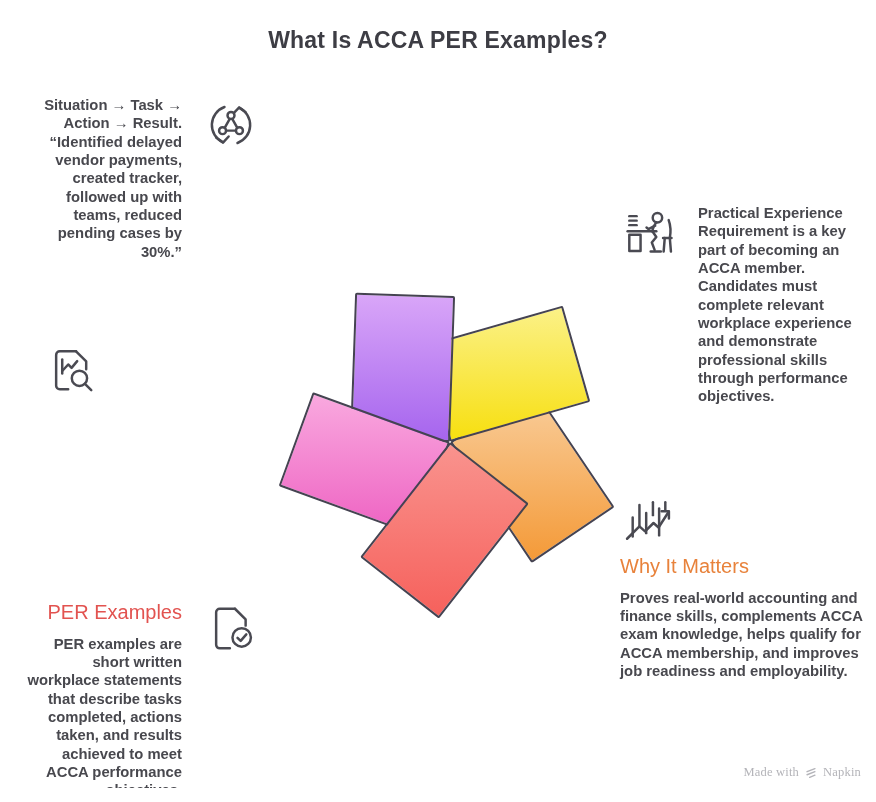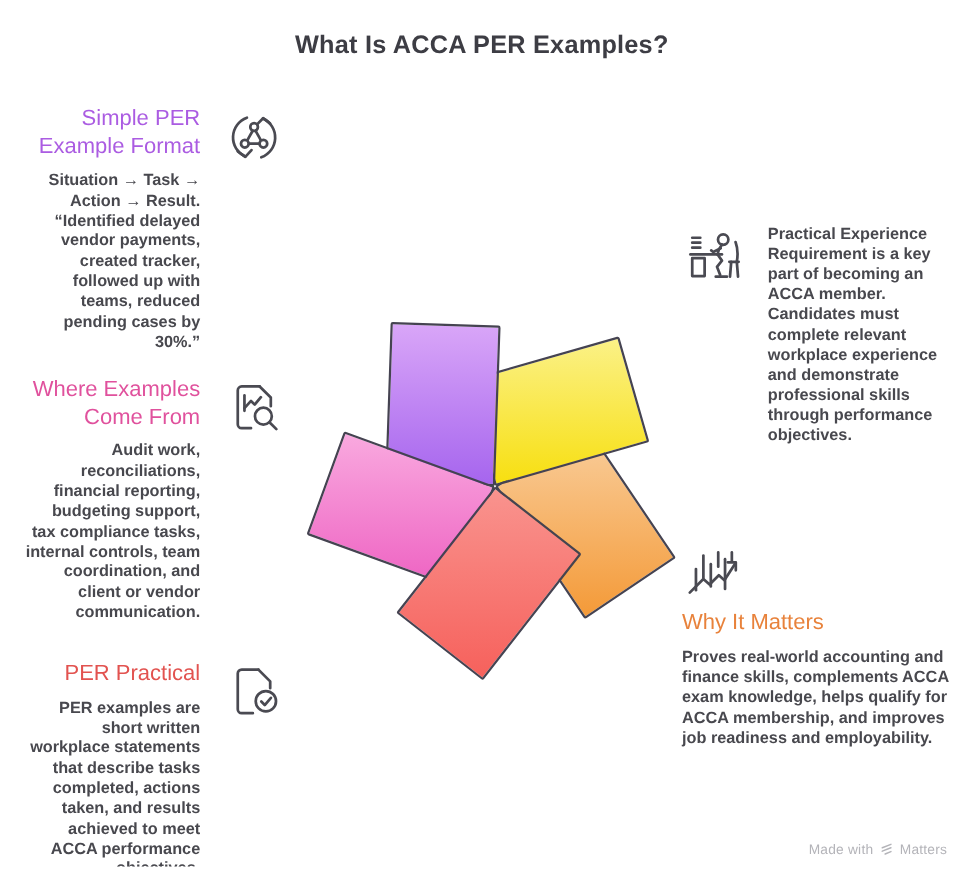--- a/index.html
+++ b/index.html
@@ -27,78 +27,73 @@
   
   .pinwheel{position:absolute;left:0;top:0;width:876px;height:802px;pointer-events:none;}
   .petal{
     position:absolute;left:350px;top:296px;width:100px;height:146px;
     border:2px solid #454351;border-radius:2px;transform-origin:100% 100%;
     box-sizing:border-box;
   }
   
   .footer{
     position:absolute;right:15px;top:765px;display:flex;align-items:center;gap:5px;
-    font-size:12.5px;color:#b4b4b9;letter-spacing:.2px;text-decoration:none;cursor:pointer;
+    font-size:12.5px;color:#b4b4b9;letter-spacing:.2px;text-decoration:none;cursor:pointer;font-family:Liberation Serif, serif;
   }
   .footer svg{width:14px;height:14px;stroke:#b4b4b9;stroke-width:1.6;fill:none;stroke-linecap:round;}
 </style>
 </head>
 <body>
 
 <div class="canvas">
 
   <div class="title">What Is ACCA PER Examples?</div>
 
   <div class="pinwheel">
     <div class="petal" style="transform: rotate(146deg); background: linear-gradient(34deg, rgb(249, 207, 158), rgb(244, 154, 56)); border-color: rgb(69, 67, 81);"></div>
     <div class="petal" style="transform: rotate(74deg); background: linear-gradient(106deg, rgb(251, 241, 135), rgb(247, 223, 16)); border-color: rgb(69, 67, 81);"></div>
     <div class="petal" style="transform: rotate(2deg); background: linear-gradient(178deg, rgb(217, 166, 248), rgb(166, 101, 238)); border-color: rgb(69, 67, 81);"></div>
     <div class="petal" style="transform: rotate(290deg); background: linear-gradient(-110deg, rgb(249, 169, 223), rgb(238, 98, 194)); border-color: rgb(69, 67, 81);"></div>
     <div class="petal" style="transform: rotate(218deg); background: linear-gradient(-38deg, rgb(249, 147, 142), rgb(246, 97, 92)); border-color: rgb(69, 67, 81);"></div>
   </div>
 
   <div class="section sec-left" style="top:96px;">
     <div class="text">
-      <h2 style="color: rgb(171, 92, 226);">Simple PER Example Format</h2>
       <p>Situation → Task → Action → Result. “Identified delayed vendor payments, created tracker, followed up with teams, reduced pending cases by 30%.”</p>
     </div>
     <div class="iconbox">
       <svg viewBox="0 0 48 48">
         <path d="M18.2 8 A17 17 0 0 0 16.8 39.4"></path>
         <path d="M10.8 35.2 L16.9 39.6 L21.9 34.2"></path>
         <path d="M29.8 40 A17 17 0 0 0 31.2 8.6"></path>
         <path d="M26.4 13.4 L31.3 8.4 L36.9 12.6"></path>
         <path d="M24 16.5 L17 29 L31 29 Z"></path>
         <circle cx="24" cy="15.5" r="3.1" fill="#ffffff"></circle>
         <circle cx="16.5" cy="29" r="3.1" fill="#ffffff"></circle>
         <circle cx="31.5" cy="29" r="3.1" fill="#ffffff"></circle>
       </svg>
     </div>
   </div>
 
   <div class="section sec-left" style="top:342px;">
-    <div class="text">
-      <h2 style="color: rgb(224, 81, 157);">Where Examples Come From</h2>
-      <p>Audit work, reconciliations, financial reporting, budgeting support, tax compliance tasks, internal controls, team coordination, and client or vendor communication.</p>
-    </div>
     <div class="iconbox">
       <svg viewBox="0 0 48 48">
         <path d="M28.5 6.5 H14 c-1.8 0 -3.2 1.4 -3.2 3.2 V37 c0 1.8 1.4 3.2 3.2 3.2 h7.5"></path>
         <path d="M28.5 6.5 L37.5 15.5 V22.5"></path>
         <path d="M16.2 13.8 V26.2"></path>
         <path d="M16.2 24 L21.5 18.2 L24.5 21.2 L29.5 15.2"></path>
         <circle cx="31.5" cy="30.5" r="6.8" fill="#ffffff"></circle>
         <path d="M36.4 35.4 L42 41"></path>
       </svg>
     </div>
   </div>
 
   <div class="section sec-left" style="top:600px;">
     <div class="text">
-      <h2 style="color: rgb(226, 83, 80);">PER Practical</h2>
+      <h2 style="color: rgb(226, 83, 80);">PER Examples</h2>
       <p>PER examples are short written workplace statements that describe tasks completed, actions taken, and results achieved to meet ACCA performance objectives.</p>
     </div>
     <div class="iconbox">
       <svg viewBox="0 0 48 48">
         <path d="M27.5 6 H14 c-1.8 0 -3.2 1.4 -3.2 3.2 V38 c0 1.8 1.4 3.2 3.2 3.2 h9"></path>
         <path d="M27.5 6 L37 15.5 V21"></path>
         <circle cx="33.5" cy="31.5" r="8.2" fill="#ffffff"></circle>
         <path d="M29.8 31.8 L32.6 34.6 L37.6 28.8"></path>
       </svg>
     </div>
@@ -147,16 +142,16 @@
     </div>
   </div>
 
   <a class="footer">
     <span>Made with</span>
     <svg viewBox="0 0 16 16">
       <path d="M3.5 6.5 L12.5 3"></path>
       <path d="M3.5 10 L12.5 6.5"></path>
       <path d="M6.5 13 L12.5 10.5"></path>
     </svg>
-    <span>Matters</span>
+    <span>Napkin</span>
   </a>
 
 </div>
 
 </body></html>

